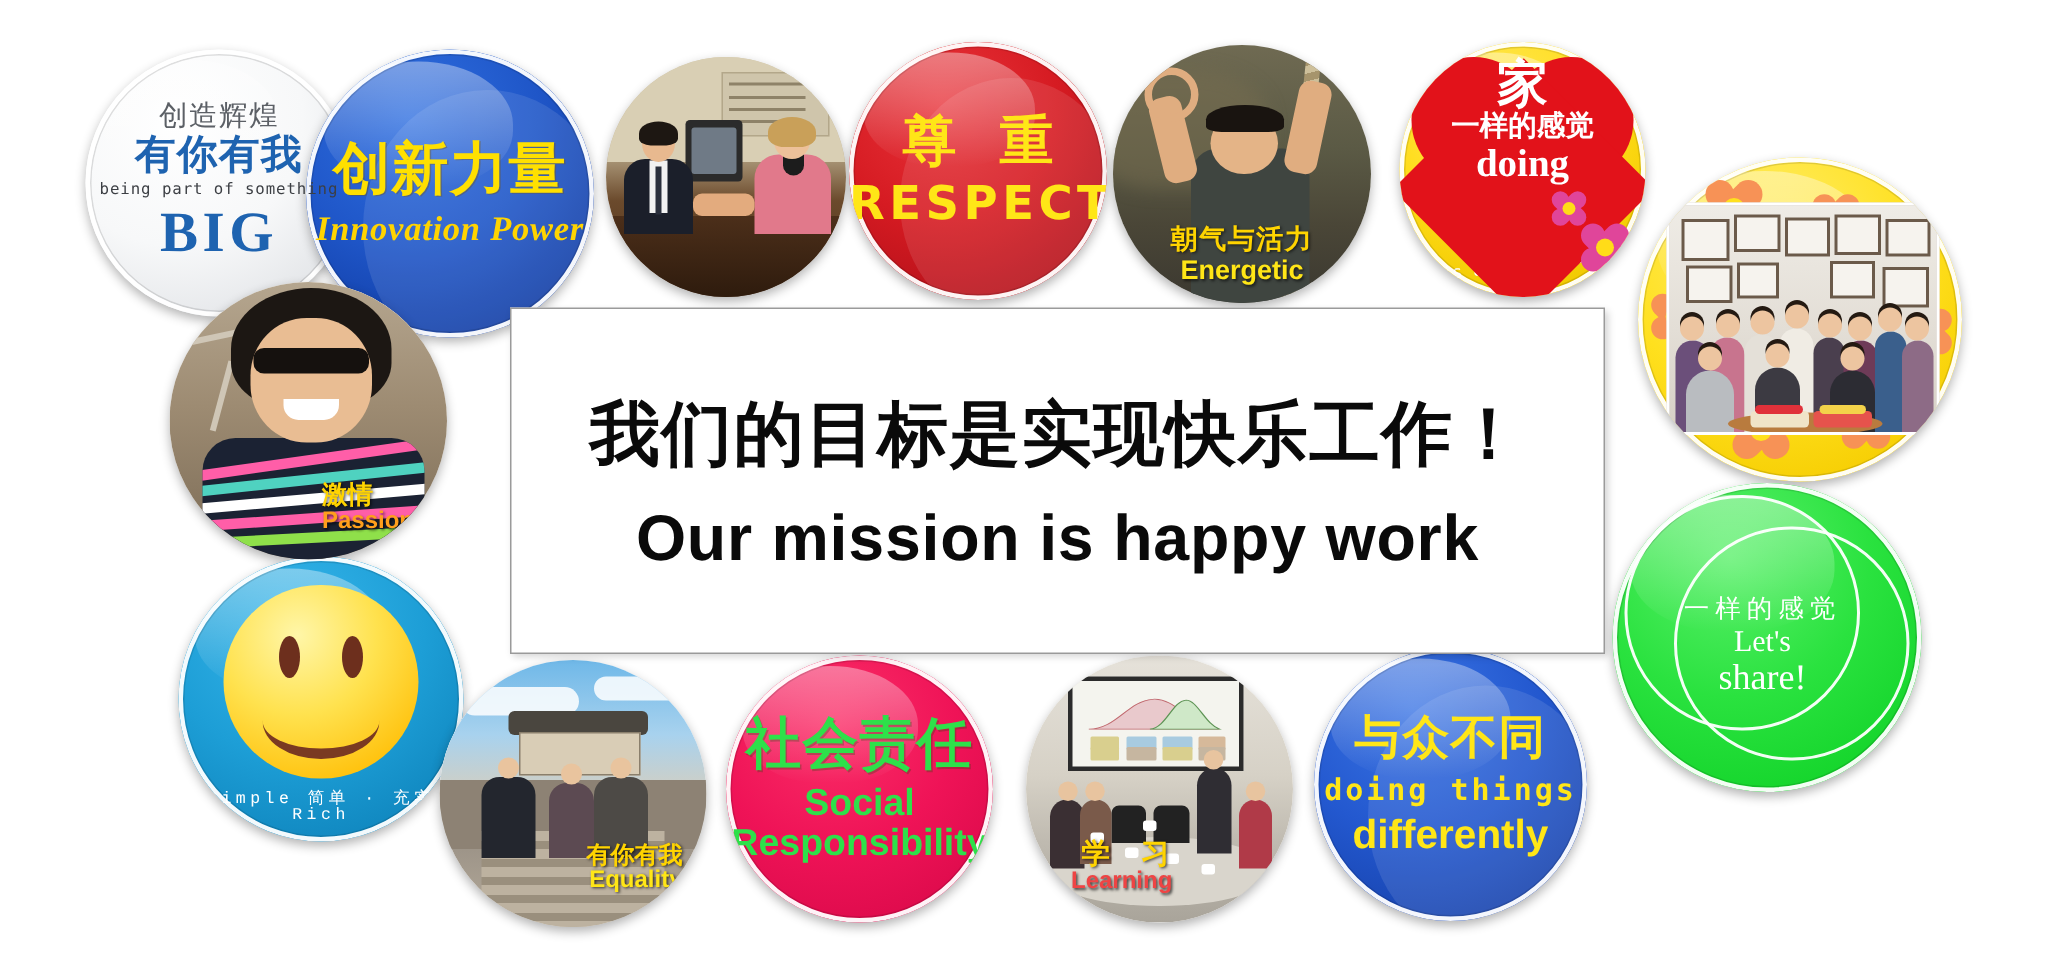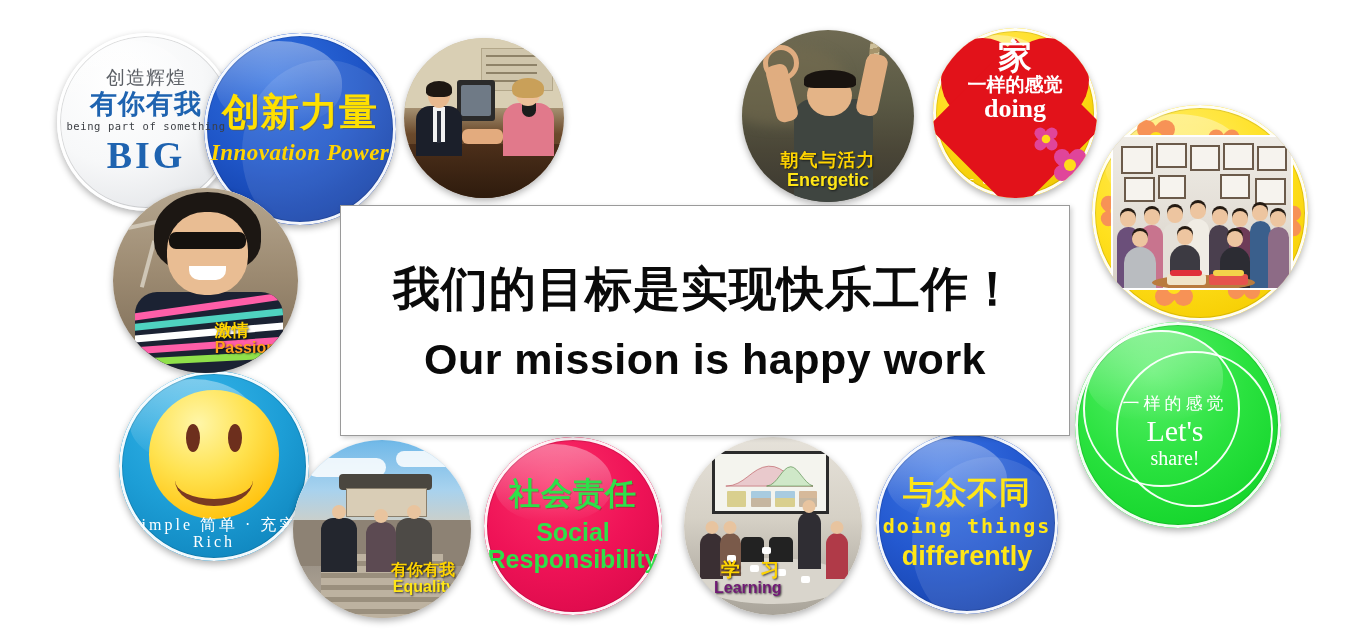--- a/index.html
+++ b/index.html
@@ -170,78 +170,78 @@
   .b-smile{
     left:119px;top:371px;width:190px;height:190px;
     background:radial-gradient(circle at 40% 24%,#36b5ea 0%,#1d9ed6 48%,#0f85bd 85%,#0b74a8 100%);
   }
   .sm-face{position:absolute;left:16%;top:10%;width:68%;height:68%;border-radius:50%;
     background:radial-gradient(circle at 38% 26%,#fff6a8 0%,#ffe24f 42%,#ffc20e 80%,#f5a800 100%);z-index:3;}
   .sm-eye{position:absolute;top:26%;width:11%;height:22%;border-radius:50%;background:#6d2f1d;}
   .sm-eye.l{left:28%;}
   .sm-eye.r{right:28%;}
   .sm-mouth{position:absolute;left:20%;top:50%;width:60%;height:34%;border-bottom:7px solid #7a3a22;border-radius:0 0 50% 50%;}
-  .sm-arc{position:absolute;left:0;bottom:10px;width:100%;text-align:center;z-index:6;font-size:16px;color:#fff;letter-spacing:3px;font-family:Liberation Serif, serif;}
+  .sm-arc{position:absolute;left:0;bottom:10px;width:100%;text-align:center;z-index:6;font-size:11px;color:#fff;letter-spacing:3px;font-family:Liberation Mono, monospace;}
 
   
   .b-eq{left:293px;top:440px;width:178px;height:178px;}
   .eq-sky{position:absolute;inset:0;background:linear-gradient(180deg,#6fb8e8 0%,#a8d2ee 28%,#cfcfc6 48%,#9d9488 70%,#b5ab9b 100%);}
   .eq-cloud{position:absolute;left:8%;top:10%;width:44%;height:11%;background:#fff;border-radius:20px;opacity:.85;}
   .eq-roof{position:absolute;left:26%;top:19%;width:52%;height:9%;background:#4a463f;border-radius:4px;}
   .eq-house{position:absolute;left:30%;top:27%;width:44%;height:15%;background:#d9cdb6;border:1px solid #8a7f6c;}
   .eq-wall{position:absolute;left:0;top:45%;width:100%;height:26%;background:#8d8274;}
   .eq-steps{position:absolute;left:16%;bottom:0;width:68%;height:36%;background:repeating-linear-gradient(180deg,#bdb2a0 0 7px,#9a8f7d 7px 12px);}
   .eq-kid{position:absolute;bottom:26%;border-radius:12px 12px 0 0;}
   .eq-kid b{position:absolute;left:50%;top:-13px;transform:translateX(-50%);width:14px;height:14px;border-radius:50%;background:#e9c49e;}
   .eq-cn{font-size:16px;color:#ffd400;font-weight:bold;text-shadow:1px 1px 2px rgba(0,0,0,.7);font-family:"DejaVu Sans",sans-serif;}
   .eq-en{font-size:16px;color:#ffe617;font-weight:bold;text-shadow:1px 1px 2px rgba(0,0,0,.7);}
 
   
   .b-soc{
     left:484px;top:437px;width:178px;height:178px;
     background:radial-gradient(circle at 40% 26%,#fb2f68 0%,#ef1357 48%,#dc0a4b 85%,#c80644 100%);
   }
-  .soc-cn{font-size:31px;color:#2ee04a;font-weight:bold;letter-spacing:1px;text-shadow:1px 1px 0 rgba(0,80,0,.25);font-family:Liberation Mono, monospace;}
+  .soc-cn{font-size:37px;color:#2ee04a;font-weight:bold;letter-spacing:1px;text-shadow:1px 1px 0 rgba(0,80,0,.25);font-family:Liberation Sans, sans-serif;}
   .soc-en1{font-size:25px;color:#2ee04a;font-weight:bold;margin-top:6px;}
   .soc-en2{font-size:25px;color:#2ee04a;font-weight:bold;margin-top:1px;}
 
   
   .b-learn{left:684px;top:437px;width:178px;height:178px;}
   .ln-bg{position:absolute;inset:0;background:linear-gradient(180deg,#e6e2da 0%,#d6d1c6 45%,#bfbab0 70%,#a9a49a 100%);}
   .ln-screen{position:absolute;left:16%;top:8%;width:62%;height:32%;background:#f4f4ee;border:3px solid #2b2b2b;}
   .ln-curve{position:absolute;left:8%;top:14%;width:84%;height:46%;}
   .ln-bar{position:absolute;height:9px;border-radius:1px;}
   .ln-table{position:absolute;left:8%;bottom:6%;width:84%;height:26%;background:#d9d5cc;border-radius:50%;}
   .ln-chair{position:absolute;width:13%;height:14%;background:#222;border-radius:5px 5px 0 0;}
   .ln-per{position:absolute;border-radius:12px 12px 0 0;}
   .ln-per b{position:absolute;left:50%;top:-12px;transform:translateX(-50%);width:13px;height:13px;border-radius:50%;background:#e8c49f;}
   .ln-cup{position:absolute;width:9px;height:7px;background:#fff;border-radius:2px;}
   .ln-cn{font-size:19px;color:#ffd400;font-weight:bold;letter-spacing:7px;text-indent:7px;text-shadow:1px 1px 2px rgba(0,0,0,.7);font-family:"DejaVu Sans",sans-serif;}
-  .ln-en{font-size:16px;color:#701a75;font-weight:bold;text-shadow:1px 1px 2px rgba(0,0,0,.7);}
+  .ln-en{font-size:16px;color:#ef4444;font-weight:bold;text-shadow:1px 1px 2px rgba(0,0,0,.7);}
 
   
   .b-diff{
     left:876px;top:432px;width:182px;height:182px;
     background:radial-gradient(circle at 36% 22%,#3a74e4 0%,#2358cf 46%,#1743ad 82%,#123a98 100%);
   }
   .df-l1{font-size:31px;color:#ffe617;font-weight:bold;letter-spacing:1px;font-family:"DejaVu Sans",sans-serif;}
   .df-l2{font-size:20px;color:#ffe617;font-weight:bold;letter-spacing:2px;margin-top:7px;font-family:"DejaVu Sans Mono",monospace;}
   .df-l3{font-size:27px;color:#ffe617;font-weight:bold;margin-top:5px;}
 
   
   .b-share{
     left:1075px;top:322px;width:206px;height:206px;
     background:radial-gradient(circle at 38% 24%,#5bf06b 0%,#2ae23f 46%,#13d42a 84%,#0ec222 100%);
   }
   .sh-c1{position:absolute;left:4%;top:4%;width:74%;height:74%;border:2px solid rgba(255,255,255,.95);border-radius:50%;z-index:3;}
   .sh-c2{position:absolute;right:4%;top:14%;width:74%;height:74%;border:2px solid rgba(255,255,255,.95);border-radius:50%;z-index:3;}
   .sh-tx{position:relative;z-index:5;margin-left:-6px;margin-top:14px;}
   .sh-cn{font-size:17px;color:#fff;letter-spacing:4px;font-family:"DejaVu Sans",sans-serif;}
-  .sh-en1{font-size:30px;color:#fff;font-family:"Liberation Serif",serif;margin-top:2px;}
-  .sh-en2{font-size:20px;color:#fff;font-family:"Liberation Serif",serif;margin-top:1px;}
+  .sh-en1{font-size:20px;color:#fff;font-family:"Liberation Serif",serif;margin-top:2px;}
+  .sh-en2{font-size:24px;color:#fff;font-family:"Liberation Serif",serif;margin-top:1px;}
 
   
   #banner{
     position:absolute;left:340px;top:205px;width:728px;height:229px;
     background:#ffffff;border:1px solid #9a9a9a;
     box-shadow:2px 2px 5px rgba(0,0,0,.18);
     z-index:50;
     display:flex;flex-direction:column;align-items:center;justify-content:center;
   }
   #banner .m-cn{
@@ -305,20 +305,28 @@
           <span class="hair"></span>
         </div>
       <div class="hands"></div>
     </div>
     <div class="win-plate">
       <span class="win-cn">共 赢</span>
     </div>
     <div class="win-en">Win-Win</div>
   </div>
 
+  <div class="badge b-resp">
+    <div class="yy"></div>
+    <div class="gloss"></div>
+    <div class="inner-txt">
+      <div class="resp-l1">尊 重</div>
+      <div class="resp-l2">RESPECT</div>
+    </div>
+  </div>
 
   <div class="badge b-ener">
     <div class="photo">
       <div class="en-bg"></div>
       <div class="en-blur"></div>
       <div class="en-rope"></div>
       <div class="en-body"></div>
       <div class="en-armL"></div>
       <div class="en-armR"></div>
       <div class="en-ok"></div>

